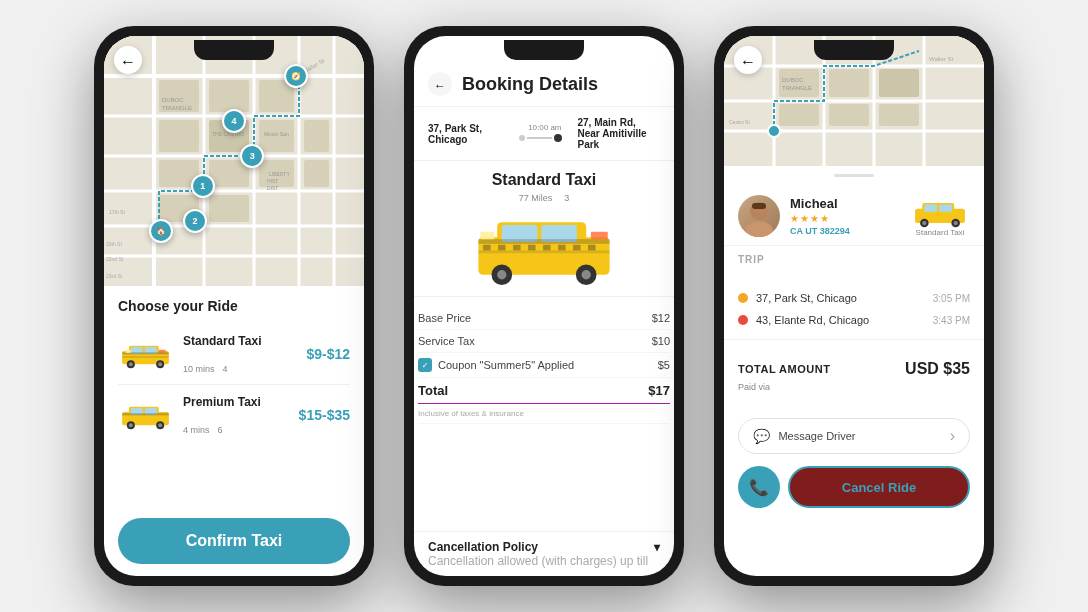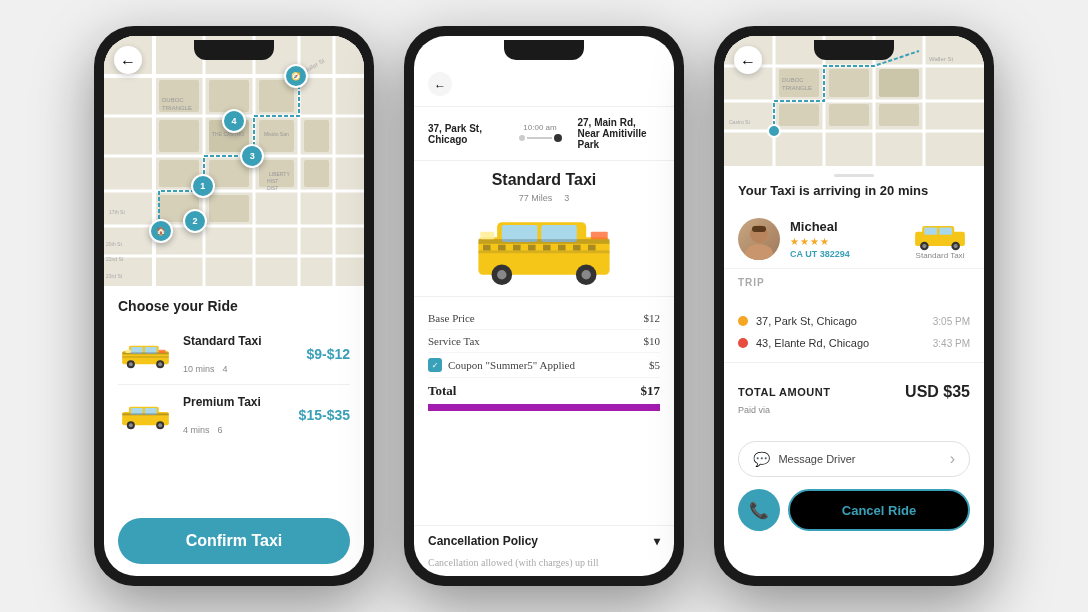--- a/index.html
+++ b/index.html
@@ -192,24 +192,23 @@
       margin-bottom: 4px;
     }
     .taxi-center-meta {
       display: flex;
       gap: 12px;
       font-size: 9px;
       color: #888;
       margin-bottom: 8px;
     }
     .pricing-section {
-      padding: 10px 14px;
+      padding: 10px 4px;
       flex: 1;
       overflow: hidden;
-      font-family: Liberation Serif, serif;
     }
     .price-row {
       display: flex;
       justify-content: space-between;
       padding: 5px 0;
       font-size: 11px;
       color: #444;
       border-bottom: 1px solid #f5f5f5;
     }
     .price-row.coupon {
@@ -226,43 +225,42 @@
       align-items: center;
       justify-content: center;
       color: white;
       font-size: 8px;
       flex-shrink: 0;
     }
     .price-row.total {
       font-weight: 800;
       font-size: 13px;
       color: #222;
-      border-bottom: 7px solid #a21caf;
+      border-bottom: 1px solid #a21caf;
     }
     .price-row.total-sub {
       font-size: 8px;
       color: #aaa;
       border-bottom: 1px solid #f5f5f5;
     }
     .cancel-policy {
       padding: 8px 14px;
       border-top: 1px solid #f0f0f0;
     }
     .cancel-policy-title {
       display: flex;
       justify-content: space-between;
       font-size: 12px;
       font-weight: 700;
       color: #222;
     }
     .cancel-policy-text {
-      font-size: 10px;
+      font-size: 12px;
       color: #aaa;
-      margin-top: 9px;
-      font-family: Liberation Serif, serif;
+      margin-top: 0;
     }
     .arrival-title {
       font-size: 13px;
       font-weight: 800;
       color: #222;
       margin-bottom: 8px;
     }
     .driver-card {
       display: flex;
       align-items: center;
@@ -416,21 +414,21 @@
       border-radius: 50%;
       display: flex;
       align-items: center;
       justify-content: center;
       cursor: pointer;
       flex-shrink: 0;
     }
     .cancel-ride-btn {
       flex: 1;
       border: 2px solid #3aa0b8;
-      background: #000000;
+      background: #7f1d1d;
       color: #3aa0b8;
       border-radius: 22px;
       font-size: 13px;
       font-weight: 700;
       cursor: pointer;
       display: flex;
       align-items: center;
       justify-content: center;
     }
 
@@ -572,27 +570,28 @@
     </div>
   </div>
 
   <div class="phone">
     <div class="phone-screen">
 
       <div class="booking-header">
         <div class="booking-back">
           <span style="font-size:12px;">←</span>
         </div>
+        <div class="booking-title">Booking Details</div>
       </div>
 
       <div class="route-bar">
         <div style="flex:1;">
           <div style="font-size:10px;font-weight:800;color:#222;">37, Park St, Chicago</div>
         </div>
-        <div style="display:flex;flex-direction:column;align-items:center;flex-shrink:0;">
+        <div style="display:flex;flex-direction:column;align-items:flex-end;flex-shrink:0;">
           <div style="font-size:8px;color:#888;">10:00 am</div>
           <div style="display:flex;align-items:center;gap:2px;margin:2px 0;">
             <div style="width:6px;height:6px;background:#ccc;border-radius:50%;"></div>
             <div style="width:25px;height:2px;background:#ccc;"></div>
             <div style="width:8px;height:8px;background:#333;border-radius:50%;"></div>
           </div>
         </div>
         <div style="flex:1;padding-left:8px;">
           <div style="font-size:10px;font-weight:800;color:#222;">27, Main Rd, Near Amitiville Park</div>
         </div>
@@ -644,20 +643,23 @@
         <div class="price-row coupon">
           <div class="coupon-check">
             <span>✓</span>
           </div>
           <span style="flex:1;">Coupon "Summer5" Applied</span>
           <span>$5</span>
         </div>
         <div class="price-row total">
           <span>Total</span>
           <span>$17</span>
+        </div>
+        <div class="price-row total-sub">
+          <span>Inclusive of taxes &amp; insurance</span>
         </div>
       </div>
 
       <div class="cancel-policy">
         <div class="cancel-policy-title">
           <span>Cancellation Policy</span>
           <span>▾</span>
         </div>
         <div class="cancel-policy-text">Cancellation allowed (with charges) up till</div>
       </div>
@@ -693,21 +695,20 @@
           </svg>
           <div class="back-btn">
             <span>←</span>
           </div>
         </div>
       </div>
 
       <div style="padding:8px 14px 4px;">
 
         <div style="width:40px;height:3px;background:#e0e0e0;border-radius:2px;margin:0 auto 6px;"></div>
-        <div class="arrival-title">Your Taxi is arriving in 20 mins</div>
       </div>
 
       <div class="driver-card">
         <div class="driver-avatar">
           <div class="driver-avatar-inner">
             <svg viewBox="0 0 42 42" width="42" height="42">
               <circle cx="21" cy="16" r="9" fill="#c8956c"></circle>
               <ellipse cx="21" cy="36" rx="14" ry="10" fill="#c8956c"></ellipse>
               <circle cx="21" cy="16" r="9" fill="#b8845c"></circle>
               <rect x="14" y="8" width="14" height="6" rx="3" fill="#5a3a1a"></rect>

